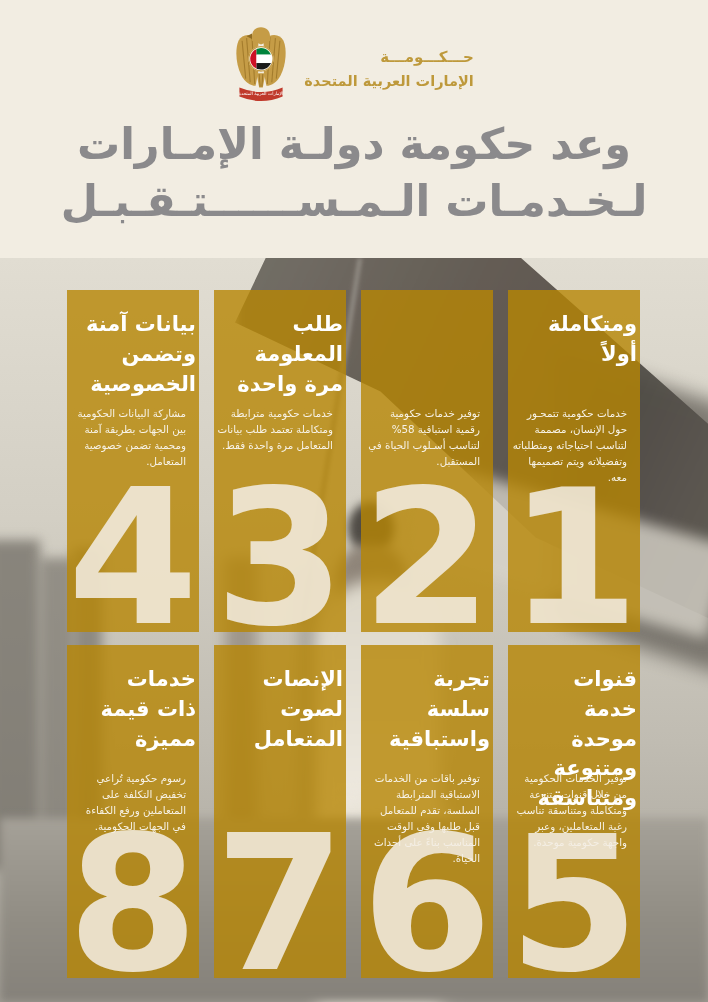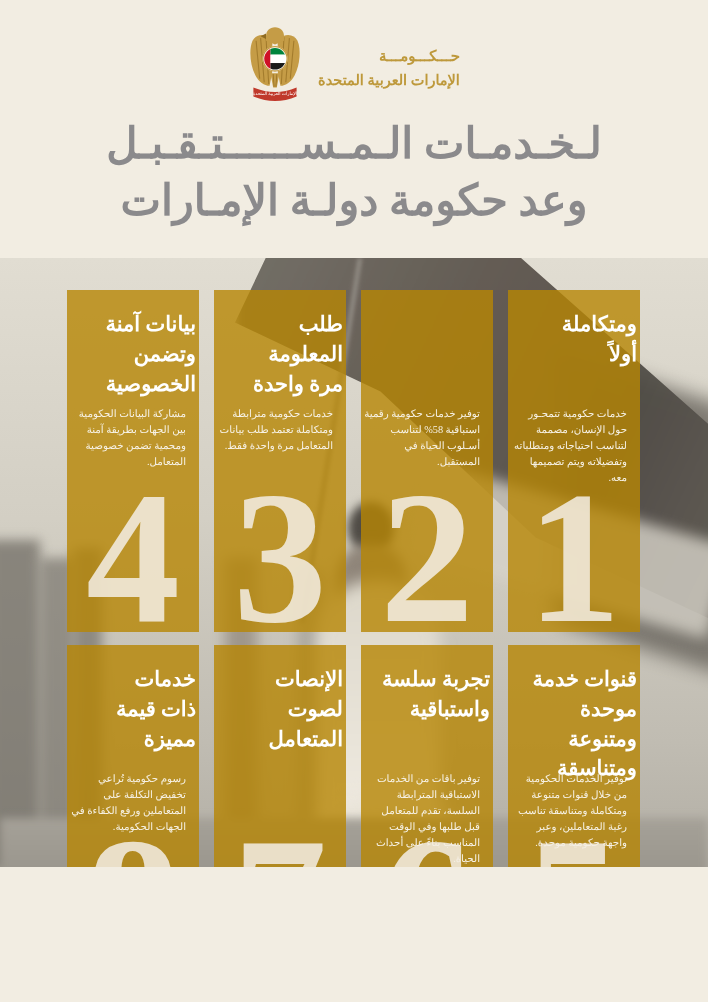--- a/index.html
+++ b/index.html
@@ -1,21 +1,21 @@
 <!DOCTYPE html>
 <html lang="ar"><head>
 <meta charset="utf-8">
 <style>
   html,body{margin:0;padding:0;}
   body{
     width:708px;height:1002px;
     font-family:"DejaVu Sans",sans-serif;
     background:#F2EDE2;
   }
-  .poster{position:relative;width:708px;height:867px;overflow:hidden;background:#F2EDE2;font-family:Liberation Serif, serif;}
+  .poster{position:relative;width:708px;height:1002px;overflow:hidden;background:#F2EDE2;}
 
   
   .header{position:absolute;top:26px;left:0;width:708px;display:flex;justify-content:center;align-items:center;gap:16px;}
   .gov-text{direction:rtl;text-align:right;color:#BE993B;font-weight:bold;}
   .gov-line1{font-size:15px;letter-spacing:1px;}
   .gov-line2{font-size:14.5px;margin-top:7px;}
 
   .title-block{position:absolute;top:116px;left:0;width:708px;text-align:center;direction:rtl;
     color:#8B8A8C;font-weight:bold;line-height:1.32;font-size:43px;}
 
@@ -98,22 +98,22 @@
         <text x="30" y="76.5" font-size="5" fill="#FFFFFF" text-anchor="middle">الإمارات العربية المتحدة</text>
       </svg>
     </span>
     <div class="gov-text">
       <div class="gov-line1">حـــكـــومـــة</div>
       <div class="gov-line2">الإمارات العربية المتحدة</div>
     </div>
   </div>
 
   <div class="title-block">
+    <div>وعد حكومة دولـة الإمـارات</div>
     <div>لـخـدمـات الـمـســــــتـقـبـل</div>
-    <div>وعد حكومة دولـة الإمـارات</div>
   </div>
 
   <div class="photo">
     <div class="sky"></div>
     <div class="flag2"></div>
     <div class="flag"></div>
     <div class="flag-white"></div>
     <div class="pole"></div>
     <div class="tower1"></div>
     <div class="tower2"></div>

